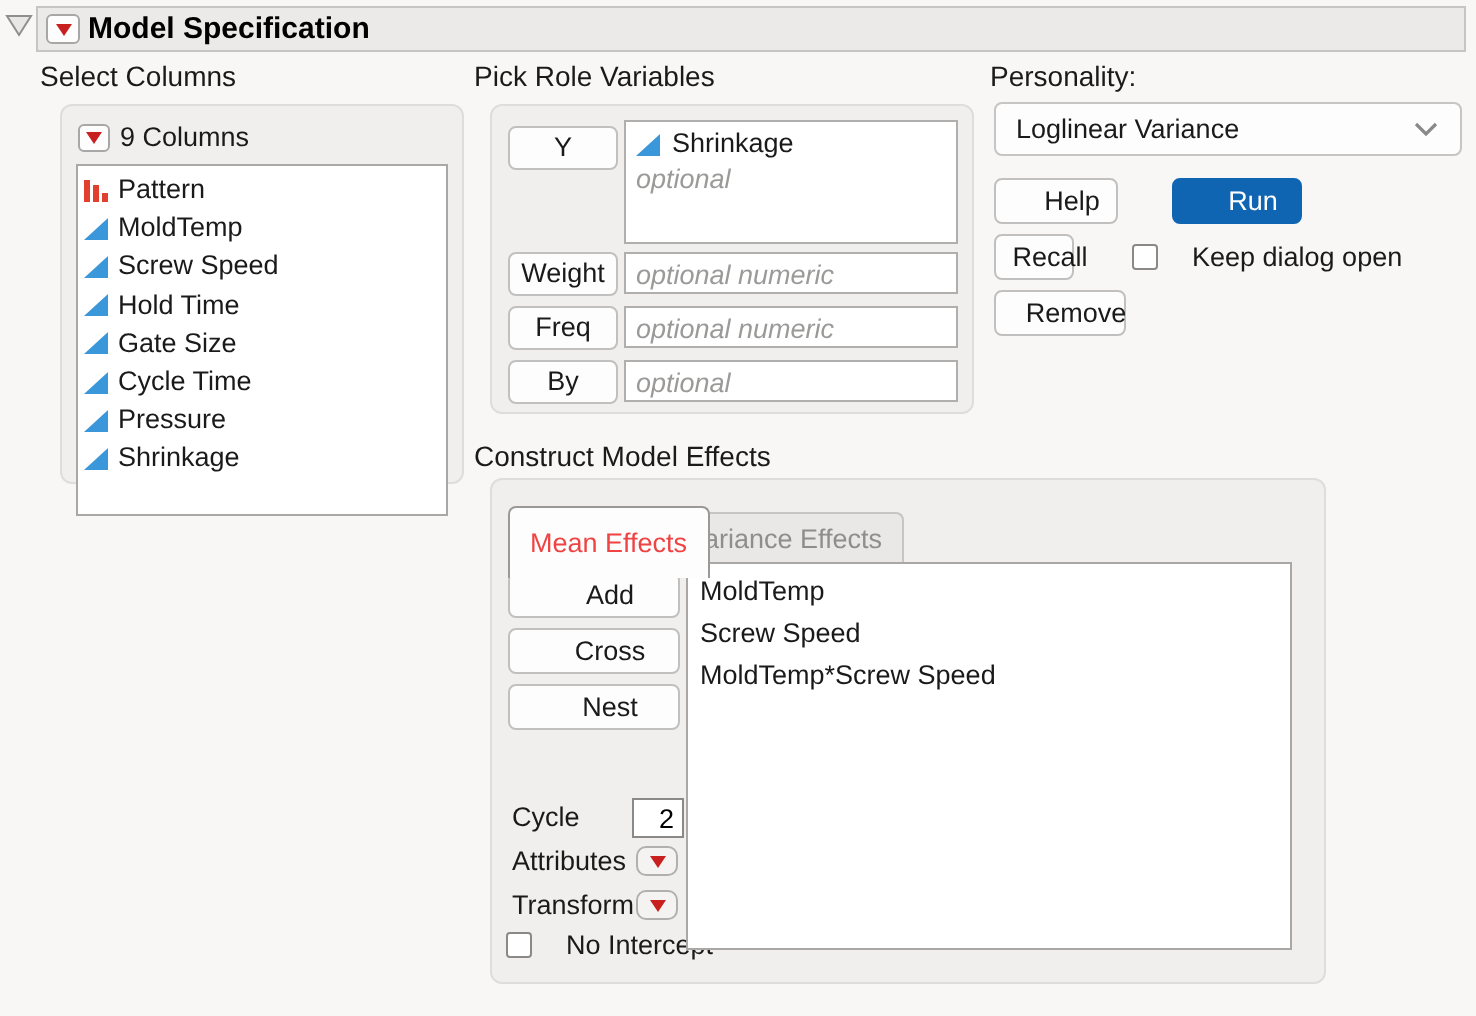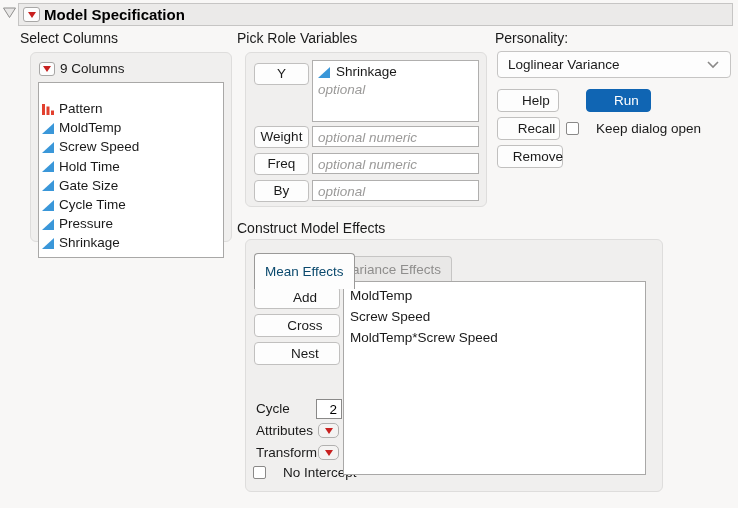--- a/index.html
+++ b/index.html
@@ -32,21 +32,21 @@
 
   .panel {
     background:#f0efee; border:1px solid #dedddc; border-radius:6px;
   }
 
   
   .panel-select { left:30px; top:52px; width:202px; height:190px; padding:7px; }
   .columns-menu-row { display:flex; align-items:center; gap:5px; margin:1px 0 6px 1px; }
   .listbox {
     background:#fff; border:1px solid #a9a8a7; width:186px; height:176px;
-    padding:16px 0 0 2px; overflow:hidden;
+    padding:2px 0 0 2px; overflow:hidden;
   }
   .col-item { display:flex; align-items:center; gap:4px; height:19.2px; cursor:default; }
   .col-item svg { flex:0 0 auto; }
 
   
   .panel-roles { left:245px; top:52px; width:242px; height:155px; }
   .role-btn {
     position:absolute; width:55px; height:22px;
     background:#fdfdfd; border:1px solid #c1c0bf; border-radius:4px;
     font-size:13.5px; color:#1a1a1a; text-align:center; line-height:20px; cursor:pointer;
@@ -77,21 +77,21 @@
   .check-row { display:flex; align-items:center; gap:17px; }
 
   
   .panel-effects { left:245px; top:239px; width:418px; height:253px; }
   .tab {
     position:absolute; border-radius:4px 4px 0 0; padding:0 10px;
     display:flex; align-items:center; font-size:13.5px; cursor:pointer;
   }
   .tab-active {
     left:8px; top:13px; height:36px; background:#fdfdfd;
-    border:1px solid #9a9998; border-bottom:none; z-index:2; color:#0c4a6e;
+    border:1px solid #9a9998; border-bottom:none; z-index:2; color:#ef4444;
   }
   .tab-inactive {
     left:87px; top:16px; height:25px; background:#e9e8e7;
     border:1px solid #c6c5c4; border-bottom:none; color:#8f8e8d;
   }
   .fx-btn { left:8px; width:86px; height:23px; }
   .fx-label { position:absolute; left:10px; font-size:13.5px; }
   .degree-input {
     position:absolute; left:70px; top:159px; width:26px; height:20px;
     border:1px solid #8a8988; background:#fff; text-align:right;
@@ -209,21 +209,21 @@
 
 <div class="abs section-label" style="left:495px; top:30px;">Personality:</div>
 <div class="abs dropdown">
   <span>Loglinear Variance</span>
   <svg width="14" height="9" viewBox="0 0 14 9">
     <polyline points="2,2 7,7 12,2" fill="none" stroke="#8a8988" stroke-width="1.6"></polyline>
   </svg>
 </div>
 <div class="abs btn" style="left:497px; top:89px; width:62px; height:23px;">Help</div>
 <div class="abs btn btn-run" style="left:586px; top:89px; width:65px; height:23px;">Run</div>
-<div class="abs btn" style="left:497px; top:117px; width:63px; height:23px;">Recall</div>
+<div class="abs btn" style="left:497px; top:117px; width:40px; height:23px;">Recall</div>
 <div class="abs check-row" style="left:566px; top:121px;">
   <span class="checkbox"></span>
   <span>Keep dialog open</span>
 </div>
 <div class="abs btn" style="left:497px; top:145px; width:66px; height:23px;">Remove</div>
 
 <div class="abs section-label" style="left:237px; top:220px;">Construct Model Effects</div>
 <div class="abs panel panel-effects">
   <div class="tab tab-active">Mean Effects</div>
   <div class="tab tab-inactive">Variance Effects</div>

